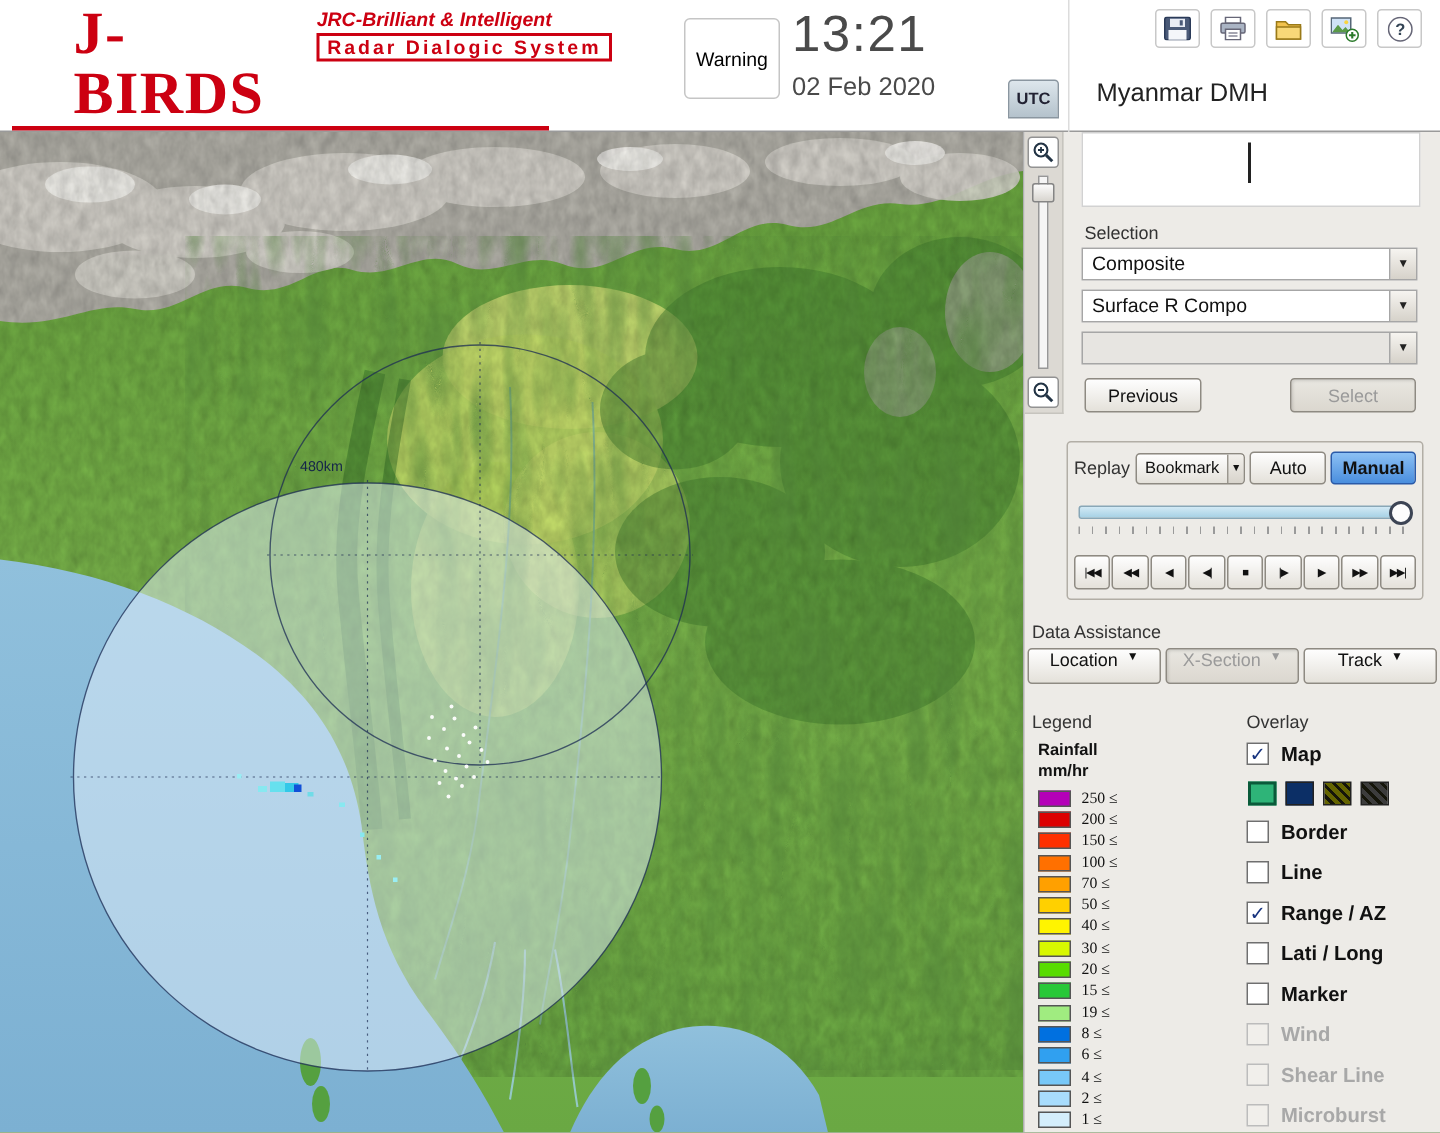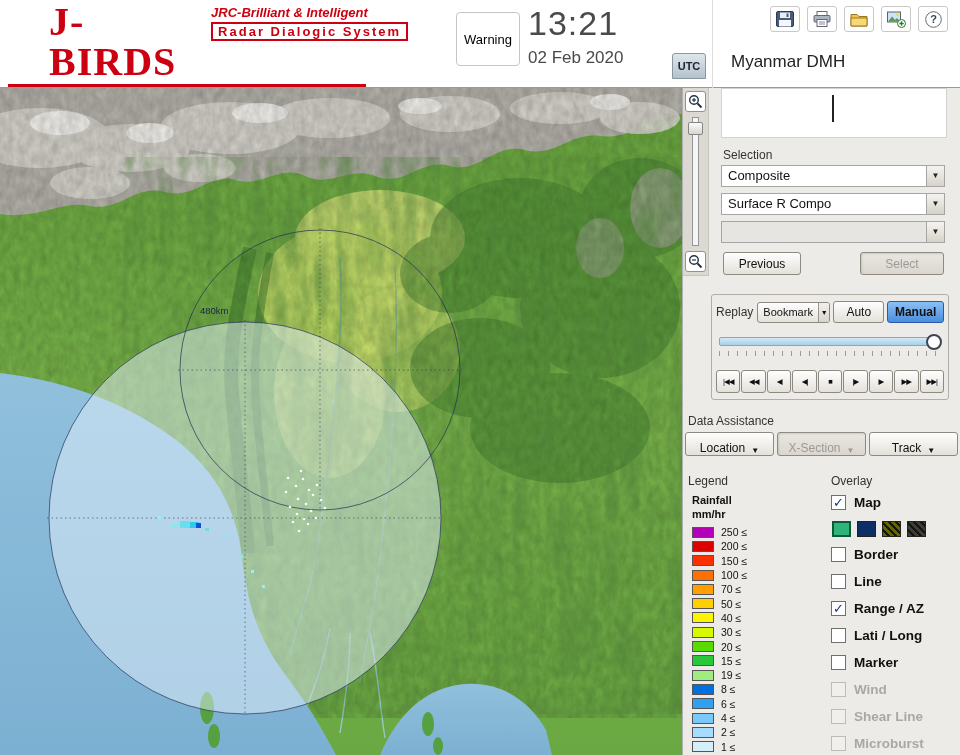--- a/index.html
+++ b/index.html
@@ -66,28 +66,28 @@
   .auto-btn { width:52px; height:22px; }
   .manual-btn { width:58px; height:22px; background:linear-gradient(#8cc0f4,#4a8ede); border:1px solid #2a5aa8; font-weight:bold; }
   .timeline { position:absolute; left:7px; right:12px; top:42px; height:9px; background:linear-gradient(#d2e9f5,#a6d1e5); border:1px solid #89a7b7; border-radius:2px; }
   .tl-thumb { position:absolute; right:-7px; top:-4px; width:16px; height:16px; border-radius:50%; background:#fdfdfd; border:2px solid #3c4454; }
   .tl-ticks { position:absolute; left:7px; right:12px; top:56px; height:5px; background:repeating-linear-gradient(90deg,#9a9a9a 0 1px,transparent 1px 9px); }
   .playback { position:absolute; left:4px; right:4px; bottom:6px; display:flex; gap:1px; }
   .pbtn { flex:1; height:23px; font-size:7.5px; padding:0; letter-spacing:-1px; }
 
   .da-label { position:absolute; left:5px; top:326px; color:#333; }
   .da-btns { position:absolute; left:2px; top:344px; right:2px; display:flex; gap:3px; }
-  .da-btn { flex:1; height:24px; display:flex; align-items:flex-end; justify-content:center; gap:6px; }
+  .da-btn { flex:1; height:24px; display:flex; align-items:flex-start; justify-content:center; gap:6px; }
   .da-btn .arr { font-size:8px; }
 
   .legend-title { position:absolute; left:5px; top:386px; color:#333; }
   .legend-unit1 { position:absolute; left:9px; top:406px; font-size:11px; font-weight:bold; color:#111; }
   .legend-unit2 { position:absolute; left:9px; top:420px; font-size:11px; font-weight:bold; color:#111; }
   .legend-rows { position:absolute; left:9px; top:437px; }
-  .lg-row { display:flex; align-items:center; height:14.3px; }
+  .lg-row { display:flex; align-items:center; height:14.3px;font-family:Liberation Serif, serif; }
   .lg-sw { width:22px; height:11px; border:1px solid #555; }
   .lg-tx { margin-left:7px; font-size:10.5px; color:#111; }
 
   .overlay-title { position:absolute; left:148px; top:386px; color:#333; }
   .overlay-list { position:absolute; left:148px; top:401px; width:128px; }
   .ov-row { display:flex; align-items:center; height:27px; cursor:pointer; }
   .cb { width:15px; height:15px; background:#fff; border:1px solid #6f6f6f; font-size:13px; line-height:13px; text-align:center; color:#16327e; font-weight:bold; flex:0 0 auto; }
   .ov-tx { margin-left:8px; font-size:13.5px; font-weight:bold; color:#111; white-space:nowrap; }
   .ov-row.dis { cursor:default; }
   .ov-row.dis .ov-tx { color:#a8a8a8;text-align:right; }

